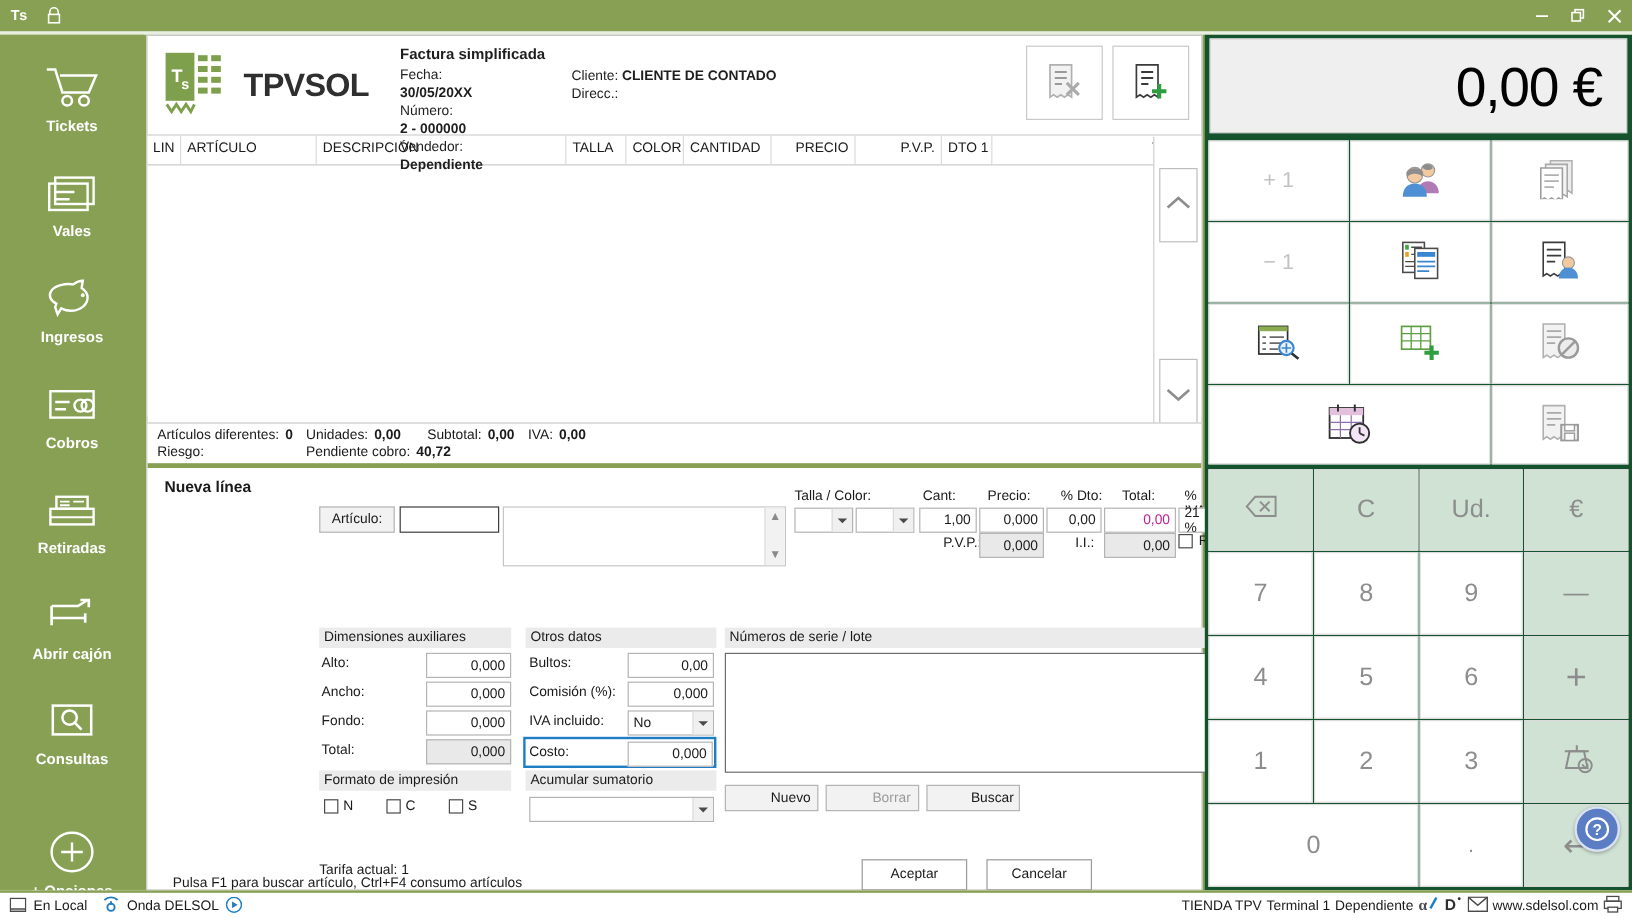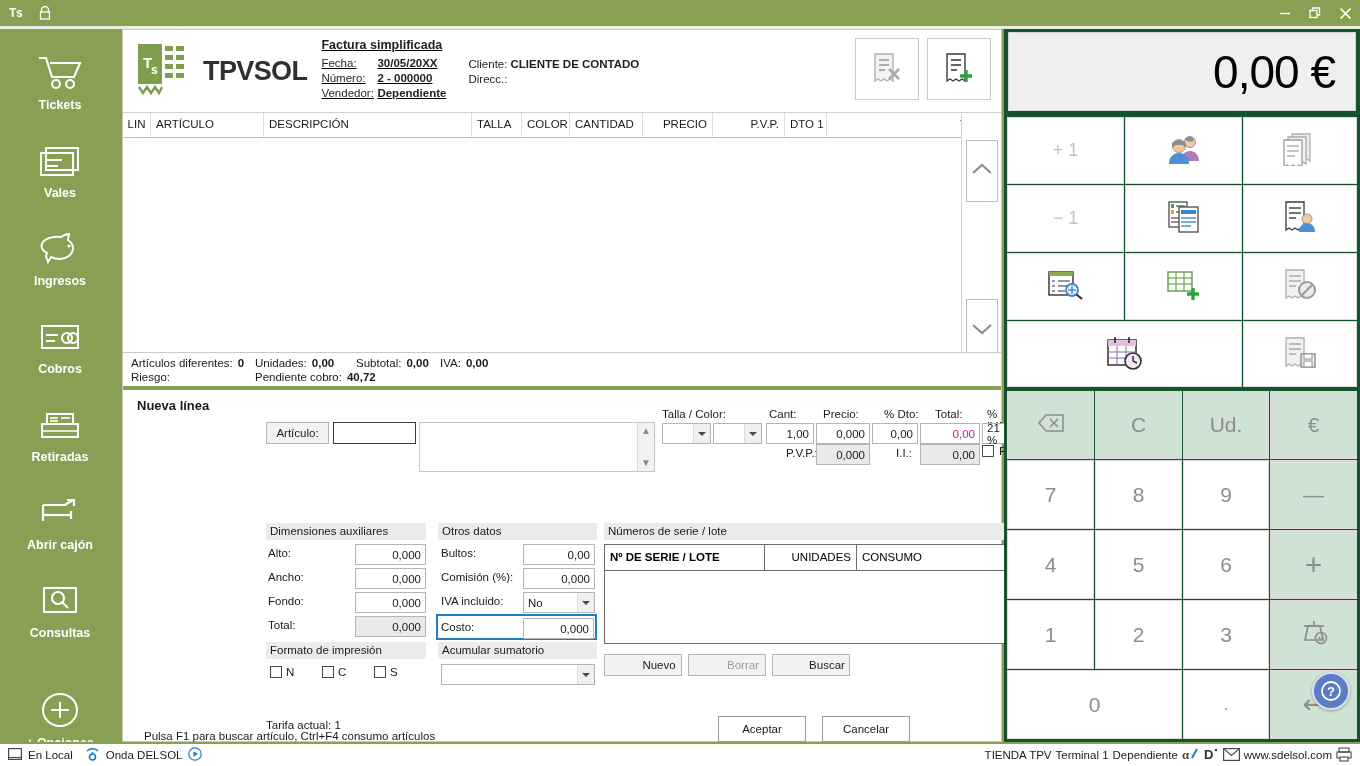--- a/index.html
+++ b/index.html
@@ -65,23 +65,23 @@
   .doc-head {
     height: 83px; display: flex; align-items: flex-start;
     border-bottom: 1px solid #cfcfcf; position: relative;
   }
   .brand { display: flex; align-items: center; margin: 11px 0 0 12px; }
   .brand-mark { width: 66px; height: 60px; }
   .brand-name {
     font-size: 27px; font-weight: bold; color: #2f2f2f; letter-spacing: -.6px;
     margin-left: 2px;
   }
-  .doc-meta { margin: 8px 0 0 14px; line-height: 15px; text-decoration: underline; }
+  .doc-meta { margin: 8px 0 0 26px; line-height: 15px; }
   .doc-type { font-size: 12.5px; font-weight: bold; color: #1e1e1e; margin-bottom: 3px; }
-  .meta-row { display: flex; font-size: 11.5px; color: #1e1e1e; }
+  .meta-row { display: flex; font-size: 11.5px; color: #1e1e1e; flex-direction: column; }
   .meta-lbl { width: 56px; }
   .meta-val { font-weight: bold; }
   .doc-cli { margin: 27px 0 0 22px; line-height: 15px; font-size: 11.5px; }
   .cli-row { display: flex; }
   .cli-lbl { width: 42px; color: #1e1e1e; }
   .cli-val { font-weight: bold; color: #1e1e1e; }
   .doc-head-btns { position: absolute; right: 10px; top: 8px; display: flex; gap: 8px; }
   .head-btn {
     width: 64px; height: 62px; border: 1px solid #c9c9c9; background: #ffffff;
     display: flex; align-items: center; justify-content: center; cursor: pointer;
@@ -618,25 +618,20 @@
       <div class="sec-head" style="position:absolute;left:315px;top:252px;width:159px">Acumular sumatorio</div>
       <div class="combo" style="position:absolute;left:318px;top:274px;width:154px">
         <span></span>
         <span class="arrow">
             <span class="caret"></span>
           </span>
       </div>
 
       <div class="sec-head" style="position:absolute;left:481px;top:133px;width:421px">Números de serie / lote</div>
       <div class="ser-tbl" style="position:absolute;left:481px;top:154px;width:421px;height:100px">
-        <div class="ser-head">
-          <div class="sh1">Nº DE SERIE / LOTE</div>
-          <div class="sh2">UNIDADES</div>
-          <div class="sh3">CONSUMO</div>
-        </div>
         <div style="height:72px"></div>
       </div>
       <div class="fbtn" style="position:absolute;left:481px;top:264px">Nuevo</div>
       <div class="fbtn disabled" style="position:absolute;left:565px;top:264px">Borrar</div>
       <div class="fbtn" style="position:absolute;left:649px;top:264px">Buscar</div>
 
       <div class="lbl" style="position:absolute;left:143px;top:329px">Tarifa actual: 1</div>
       <div class="actbtn" style="position:absolute;left:595px;top:326px">Aceptar</div>
       <div class="actbtn" style="position:absolute;left:699px;top:326px">Cancelar</div>
     </div>

